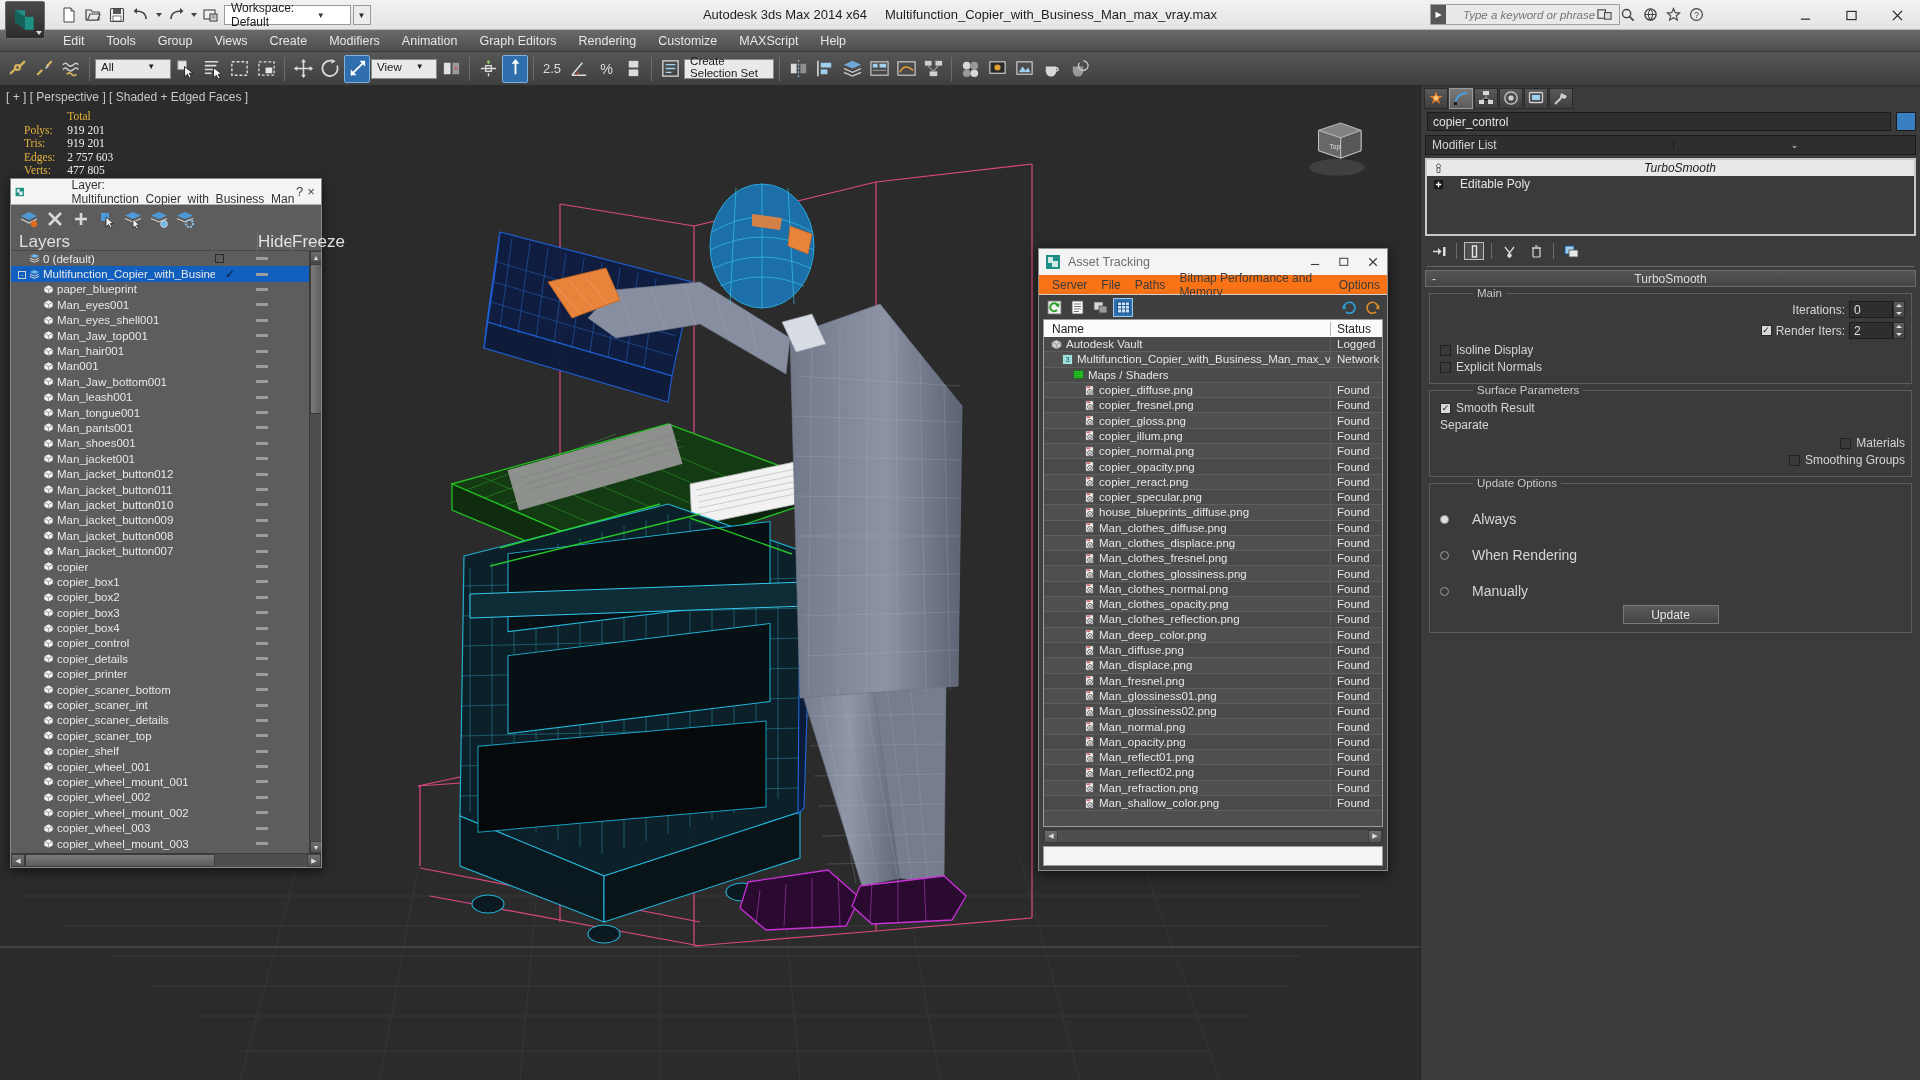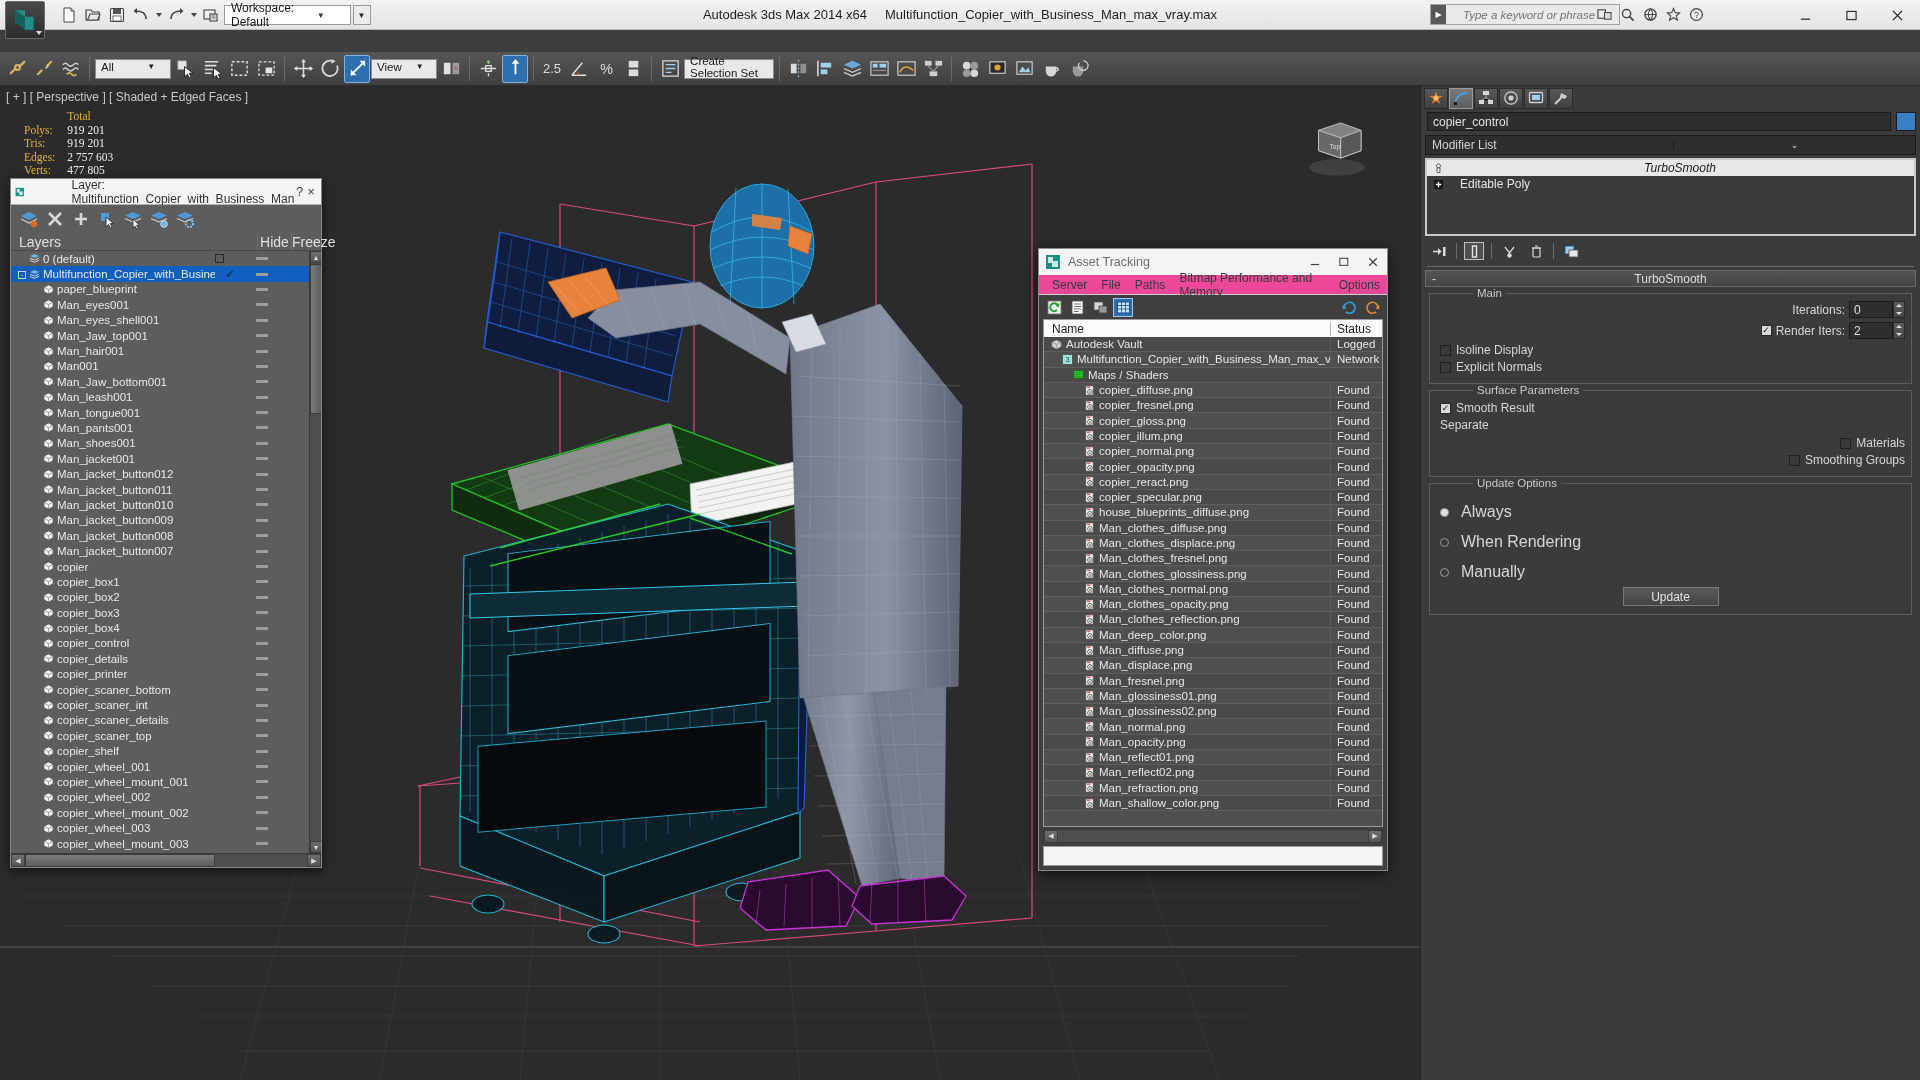--- a/index.html
+++ b/index.html
@@ -118,21 +118,21 @@
   .ld-title { height:26px; background:#f4f4f4; display:flex; align-items:center;
     padding:0 4px; border-bottom:1px solid #b0b0b0;}
   .ld-title .icn{width:16px;height:16px;margin-right:6px;}
   .ld-title .txt{flex:1;color:#333;font-size:12px;margin-left:41px;}
   .ld-title .qm{width:18px;text-align:center;color:#444;font-size:13px;}
   .ld-title .cl{width:20px;text-align:center;color:#444;font-size:13px;}
   .ld-tools { height:28px; background:#5d5d5d; display:flex; align-items:center; gap:6px; padding:0 8px;}
   .ld-tools .tb{width:20px;height:20px;display:flex;align-items:center;justify-content:center;}
   .ld-tools svg{width:18px;height:18px;}
   .ld-head { height:18px; background:#5d5d5d; display:flex; align-items:center;
-      border-bottom:1px solid #484848; font-size:14px; color:#e0e0e0;}
+      border-bottom:1px solid #484848; font-size:17px; color:#e0e0e0;}
   .ld-head .c1{flex:1;padding-left:8px;}
   .ld-head .c2{width:30px;text-align:center;border-left:1px solid #717171;}
   .ld-head .c3{width:34px;text-align:center;border-left:1px solid #717171;}
   .ld-head .c4{width:30px;text-align:center;border-left:1px solid #717171;}
   .ld-body { flex:1; background:#5d5d5d; position:relative; overflow:hidden; }
   .ld-rows { position:absolute; left:0; top:0; right:12px; bottom:0; overflow:hidden;}
   .lrow { height:15.4px; display:flex; align-items:center; font-size:11.5px; color:#e8e8e8; position:relative;}
   .lrow.sel { background:#1160bf; }
   .lrow .exp { width:10px; text-align:center; font-size:9px; color:#ddd; flex:0 0 auto;}
   .lrow .ico { width:14px; flex:0 0 auto; display:flex; align-items:center; justify-content:center;}
@@ -155,21 +155,21 @@
   .assetdlg {
     position:absolute; left:1038px; top:248px; width:350px; height:623px;
     background:#3f3f3f; border:1px solid #8c8c8c; box-shadow:0 3px 12px rgba(0,0,0,.65);
     display:flex; flex-direction:column;
   }
   .ad-title{height:26px;background:#f4f4f4;display:flex;align-items:center;padding:0 0 0 6px;}
   .ad-title .icn{width:16px;height:16px;margin-right:7px;}
   .ad-title .txt{flex:1;color:#6d6d6d;font-size:12.5px;}
   .ad-title .wc2{width:29px;height:26px;display:flex;align-items:center;justify-content:center;color:#3c3c3c;}
   .ad-title .wc2 svg{width:10px;height:10px;}
-  .ad-menu{height:20px;background:#ec4899;display:flex;align-items:center;padding-left:6px;border-bottom:1px solid #cfcfcf;}
+  .ad-menu{height:20px;background:#f97316;display:flex;align-items:center;padding-left:6px;border-bottom:1px solid #cfcfcf;}
   .ad-menu span{padding:0 7px;font-size:12px;color:#3a3a3a;}
   .ad-tools{height:24px;background:#3f3f3f;display:flex;align-items:center;gap:3px;padding:2px 5px;}
   .ad-tools .ab{width:20px;height:19px;display:flex;align-items:center;justify-content:center;border:1px solid transparent;}
   .ad-tools .ab.on{background:#2f6fae;border-color:#9cc7ec;}
   .ad-tools svg{width:15px;height:15px;}
   .ad-tools .spacer{flex:1;}
   .ad-listhdr{height:18px;background:#fbfbfb;display:flex;align-items:center;border:1px solid #9a9a9a;border-bottom:0;margin:0 4px;}
   .ad-listhdr .n{flex:1;padding-left:8px;font-size:12px;color:#222;}
   .ad-listhdr .s{width:52px;padding-left:6px;font-size:12px;color:#222;border-left:1px solid #b5b5b5;}
   .ad-list{flex:1;margin:0 4px;border:1px solid #9a9a9a;border-top:0;background:#4f4f4f;overflow:hidden;position:relative;}
@@ -227,21 +227,21 @@
   .spin input{width:44px;height:17px;background:#2e2e2e;border:1px solid #1c1c1c;color:#e2e2e2;
      font-size:12px;padding:0 4px;outline:none;font-family:"Liberation Sans",sans-serif;}
   .spin .sp{width:12px;height:17px;background:linear-gradient(#5c5c5c,#464646);border:1px solid #2a2a2a;
      display:flex;flex-direction:column;align-items:center;justify-content:space-around;}
   .spin .sp i{border-left:3px solid transparent;border-right:3px solid transparent;display:block;}
   .spin .sp i.u{border-bottom:3px solid #ddd;} .spin .sp i.d{border-top:3px solid #ddd;}
   .cbrow{display:flex;align-items:center;gap:5px;margin:3px 0 3px 4px;font-size:12px;color:#d6d6d6;}
   .cb{width:11px;height:11px;background:#d8d8d8;border:1px solid #2a2a2a;display:flex;
      align-items:center;justify-content:center;color:#111;font-size:9px;line-height:1;}
   .cb.off{background:#3a3a3a;border-color:#1f1f1f;}
-  .rbrow{display:flex;align-items:center;gap:12px;margin:12px 0 3px 4px;font-size:16px;color:#d6d6d6;}
+  .rbrow{display:flex;align-items:center;gap:23px;margin:20px 0 3px 4px;font-size:14px;color:#d6d6d6;}
   .rb{width:9px;height:9px;border-radius:50%;background:#3a3a3a;border:1px solid #9a9a9a;}
   .rb.on{background:#e0e0e0;}
   .plainrow{font-size:12px;color:#d6d6d6;margin:3px 0 4px 4px;}
   .btnwide{display:block;margin:6px auto 2px;width:96px;height:19px;background:linear-gradient(#5a5a5a,#454545);
      border:1px solid #7a7a7a;color:#e4e4e4;font-size:12px;font-family:"Liberation Sans",sans-serif;}
 </style>
 </head>
 <body>
 
 <div id="app">
@@ -360,20 +360,34 @@
           </svg>
       </div>
       <div class="wc close">
         <svg viewBox="0 0 12 12">
             <path d="M1 1 L11 11 M11 1 L1 11" stroke="#222" stroke-width="1.4"></path>
           </svg>
       </div>
     </div>
   </div>
 
+  <div class="menubar">
+    <div class="menu-item">Edit</div>
+    <div class="menu-item">Tools</div>
+    <div class="menu-item">Group</div>
+    <div class="menu-item">Views</div>
+    <div class="menu-item">Create</div>
+    <div class="menu-item">Modifiers</div>
+    <div class="menu-item">Animation</div>
+    <div class="menu-item">Graph Editors</div>
+    <div class="menu-item">Rendering</div>
+    <div class="menu-item">Customize</div>
+    <div class="menu-item">MAXScript</div>
+    <div class="menu-item">Help</div>
+  </div>
 
   <div class="maintoolbar">
     <div class="tbtn">
       <svg viewBox="0 0 22 22">
         <path d="M4 16 L9 11 M13 9 L18 4" stroke="#d8b55a" stroke-width="2.4" stroke-linecap="round"></path>
         <circle cx="11" cy="10" r="2.6" fill="none" stroke="#d8b55a" stroke-width="2"></circle>
       </svg>
     </div>
     <div class="tbtn">
       <svg viewBox="0 0 22 22">

